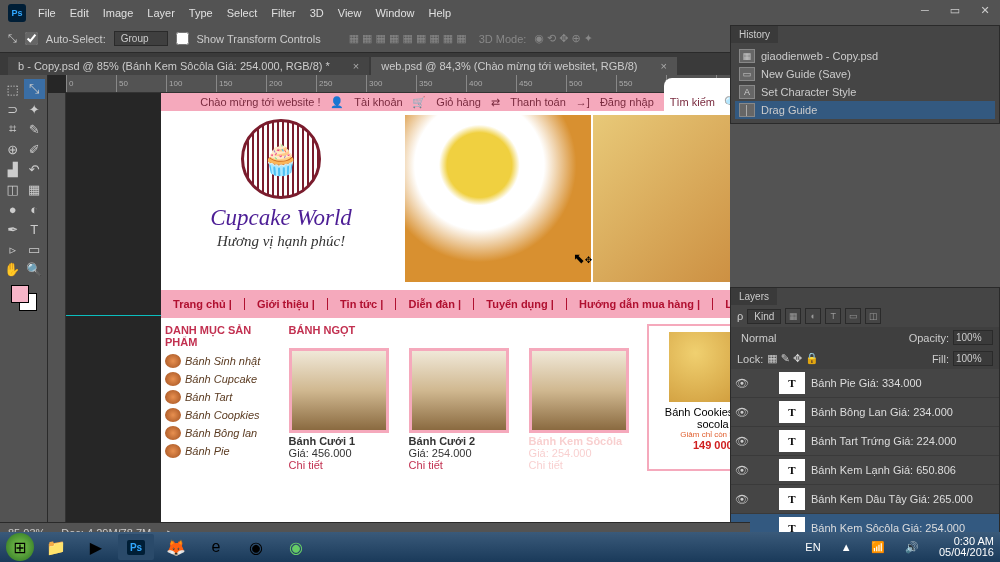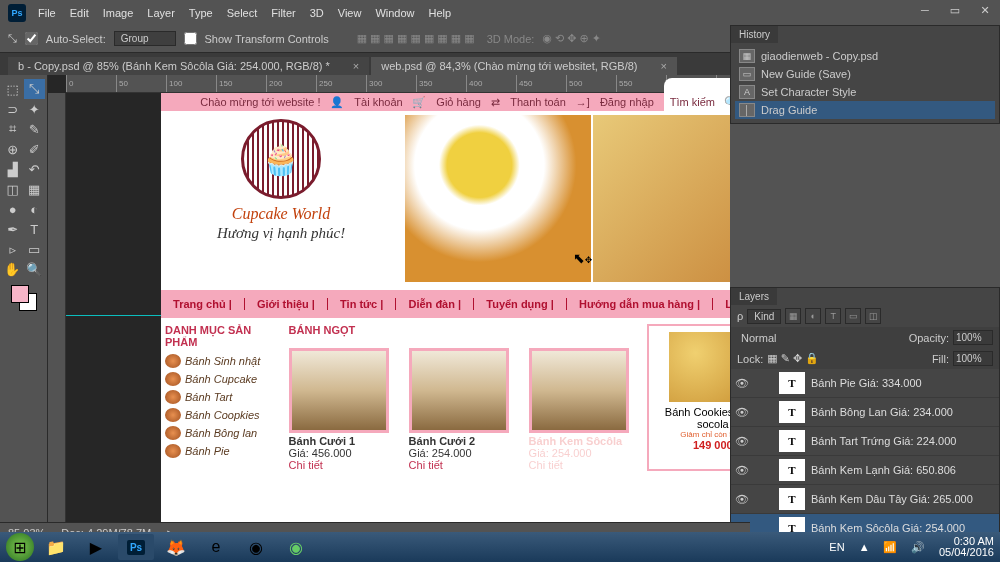--- a/index.html
+++ b/index.html
@@ -3,21 +3,21 @@
 <meta charset="utf-8">
 <style>
 *{margin:0;padding:0;box-sizing:border-box;font-family:Tahoma,Arial,sans-serif;font-size:11px;user-select:none}
 body{width:1000px;height:562px;background:#535353;overflow:hidden;position:relative}
 .menubar{height:25px;background:#535353;display:flex;align-items:center;padding:0 8px;color:#e0e0e0}
 .ps-icon{width:18px;height:18px;background:#001e36;border-radius:3px;margin-right:12px;display:flex;align-items:center;justify-content:center;color:#31a8ff;font-weight:bold;font-size:9px}
 .menubar span{margin-right:14px;cursor:pointer}
 .winctrl{position:absolute;right:0;top:0;display:flex}
 .winctrl div{width:30px;height:20px;display:flex;align-items:center;justify-content:center;color:#ccc;cursor:pointer}
 .optbar{height:28px;background:#535353;border-bottom:1px solid #2a2a2a;display:flex;align-items:center;padding:0 8px;color:#ccc;gap:8px}
-.optbar .sel{background:#3f3f3f;border:1px solid #2a2a2a;padding:1px 26px 1px 6px;color:#ccc;font-size:10px}
+.optbar .sel{background:#3f3f3f;border:1px solid #2a2a2a;padding:1px 18px 1px 6px;color:#ccc;font-size:10px}
 .optbar input[type=checkbox]{accent-color:#666}
 .tabbar{height:22px;background:#3a3a3a;display:flex;align-items:end;padding-left:8px}
 .tab{background:#535353;color:#ccc;padding:3px 10px;font-size:10px;margin-right:2px;display:flex;align-items:flex-start;gap:23px}
 .tab.active{background:#444}
 .tab .close{color:#aaa;cursor:pointer}
 .workspace{position:absolute;top:75px;left:0;right:0;bottom:40px;display:flex}
 .toolbox{width:48px;background:#535353;border-right:1px solid #2a2a2a;padding:4px 2px;display:flex;flex-direction:column}
 .toolrow{display:flex}
 .tool{width:22px;height:20px;display:flex;align-items:center;justify-content:center;color:#ccc;cursor:pointer;font-size:13px}
 .tool.active{background:#3a6ea5}
@@ -53,21 +53,21 @@
 .layer-row.sel{background:#335980}
 .layer-vis{width:14px;text-align:center;color:#ccc}
 .layer-thumb{width:26px;height:22px;background:#fff;display:flex;align-items:center;justify-content:center;color:#000;font-weight:bold;font-family:serif}
 
 .topbar{height:18px;background:#f5a9bc;display:flex;align-items:center;padding:0 6px;font-size:9px;color:#7a2b3f;gap:10px;justify-content:center}
 .topbar .search{background:#fff;border-radius:8px;padding:18px 6px;width:80px;display:flex;align-items:center;justify-content:space-between}
 .hero{height:175px;display:flex;background:#fff}
 .logo{width:240px;padding:8px;text-align:center}
 .logo .cup{width:80px;height:80px;margin:0 auto 6px;border:3px solid #7a1c2d;border-radius:50%;display:flex;align-items:center;justify-content:center;background:repeating-linear-gradient(90deg,#fff,#fff 3px,#7a1c2d 3px,#7a1c2d 5px)}
 .logo .cup span{font-size:30px}
-.logo .t1{font-family:cursive;color:#c2410c;font-size:16px;font-style:italic}
+.logo .t1{font-family:cursive;color:#4c1d95;font-size:23px;font-style:italic}
 .logo .t2{font-family:serif;font-style:italic;color:#333;font-size:15px;margin-top:2px}
 .heroimg{flex:1;display:flex;gap:2px;padding:4px}
 .heroimg div{flex:1;background:linear-gradient(135deg,#e8c978,#c8873a)}
 .heroimg div:first-child{background:radial-gradient(circle at 40% 30%,#f0d040 20%,#fff 25%,#fff 40%,#d89030 60%)}
 .nav{height:28px;background:#f5a9bc;display:flex;align-items:center;justify-content:space-around;font-size:11px;color:#b01030;font-weight:bold;margin-top:4px}
 .nav span{border-right:1px solid #b01030;padding:0 12px}
 .content{display:flex;padding:6px 4px;gap:8px}
 .sidebar{width:130px}
 .sidebar h4{color:#c23050;font-size:11px;margin-bottom:4px}
 .catrow{display:flex;align-items:center;gap:4px;font-family:serif;font-style:italic;color:#5a3a20;font-size:11px;padding:2px 0}
@@ -81,21 +81,21 @@
 .pcard .pr{color:#333}
 .pcard .ct{color:#c23050}
 .promo{border:2px solid #f5a9bc;padding:6px;text-align:center;font-size:9px}
 .promo .pimg2{width:88px;height:70px;margin:0 auto 4px;background:radial-gradient(circle at 30% 30%,#f0d070,#c89030)}
 .promo .dsc{color:#e06030;font-size:8px}
 .promo .prc{color:#d02020;font-weight:bold;font-size:11px}
 
 .taskbar{position:absolute;bottom:0;left:0;right:0;height:30px;background:linear-gradient(#3a5a7a,#1a3a5a);display:flex;align-items:center;padding:0 6px;gap:4px}
 .tbic{width:36px;height:26px;display:flex;align-items:center;justify-content:center;font-size:16px;cursor:pointer;border-radius:2px}
 .tbic.start{background:radial-gradient(circle,#7ec850,#2a7020);border-radius:50%;width:28px;height:28px}
-.tray{margin-left:auto;display:flex;align-items:center;gap:14px;color:#fff;font-size:10px}
+.tray{margin-left:auto;display:flex;align-items:center;gap:20px;color:#fff;font-size:10px}
 .tray .clock{text-align:right;line-height:11px}
 </style>
 </head>
 <body>
 
 <div class="menubar">
   <div class="ps-icon">Ps</div>
   <span>File</span>
   <span>Edit</span>
   <span>Image</span>

